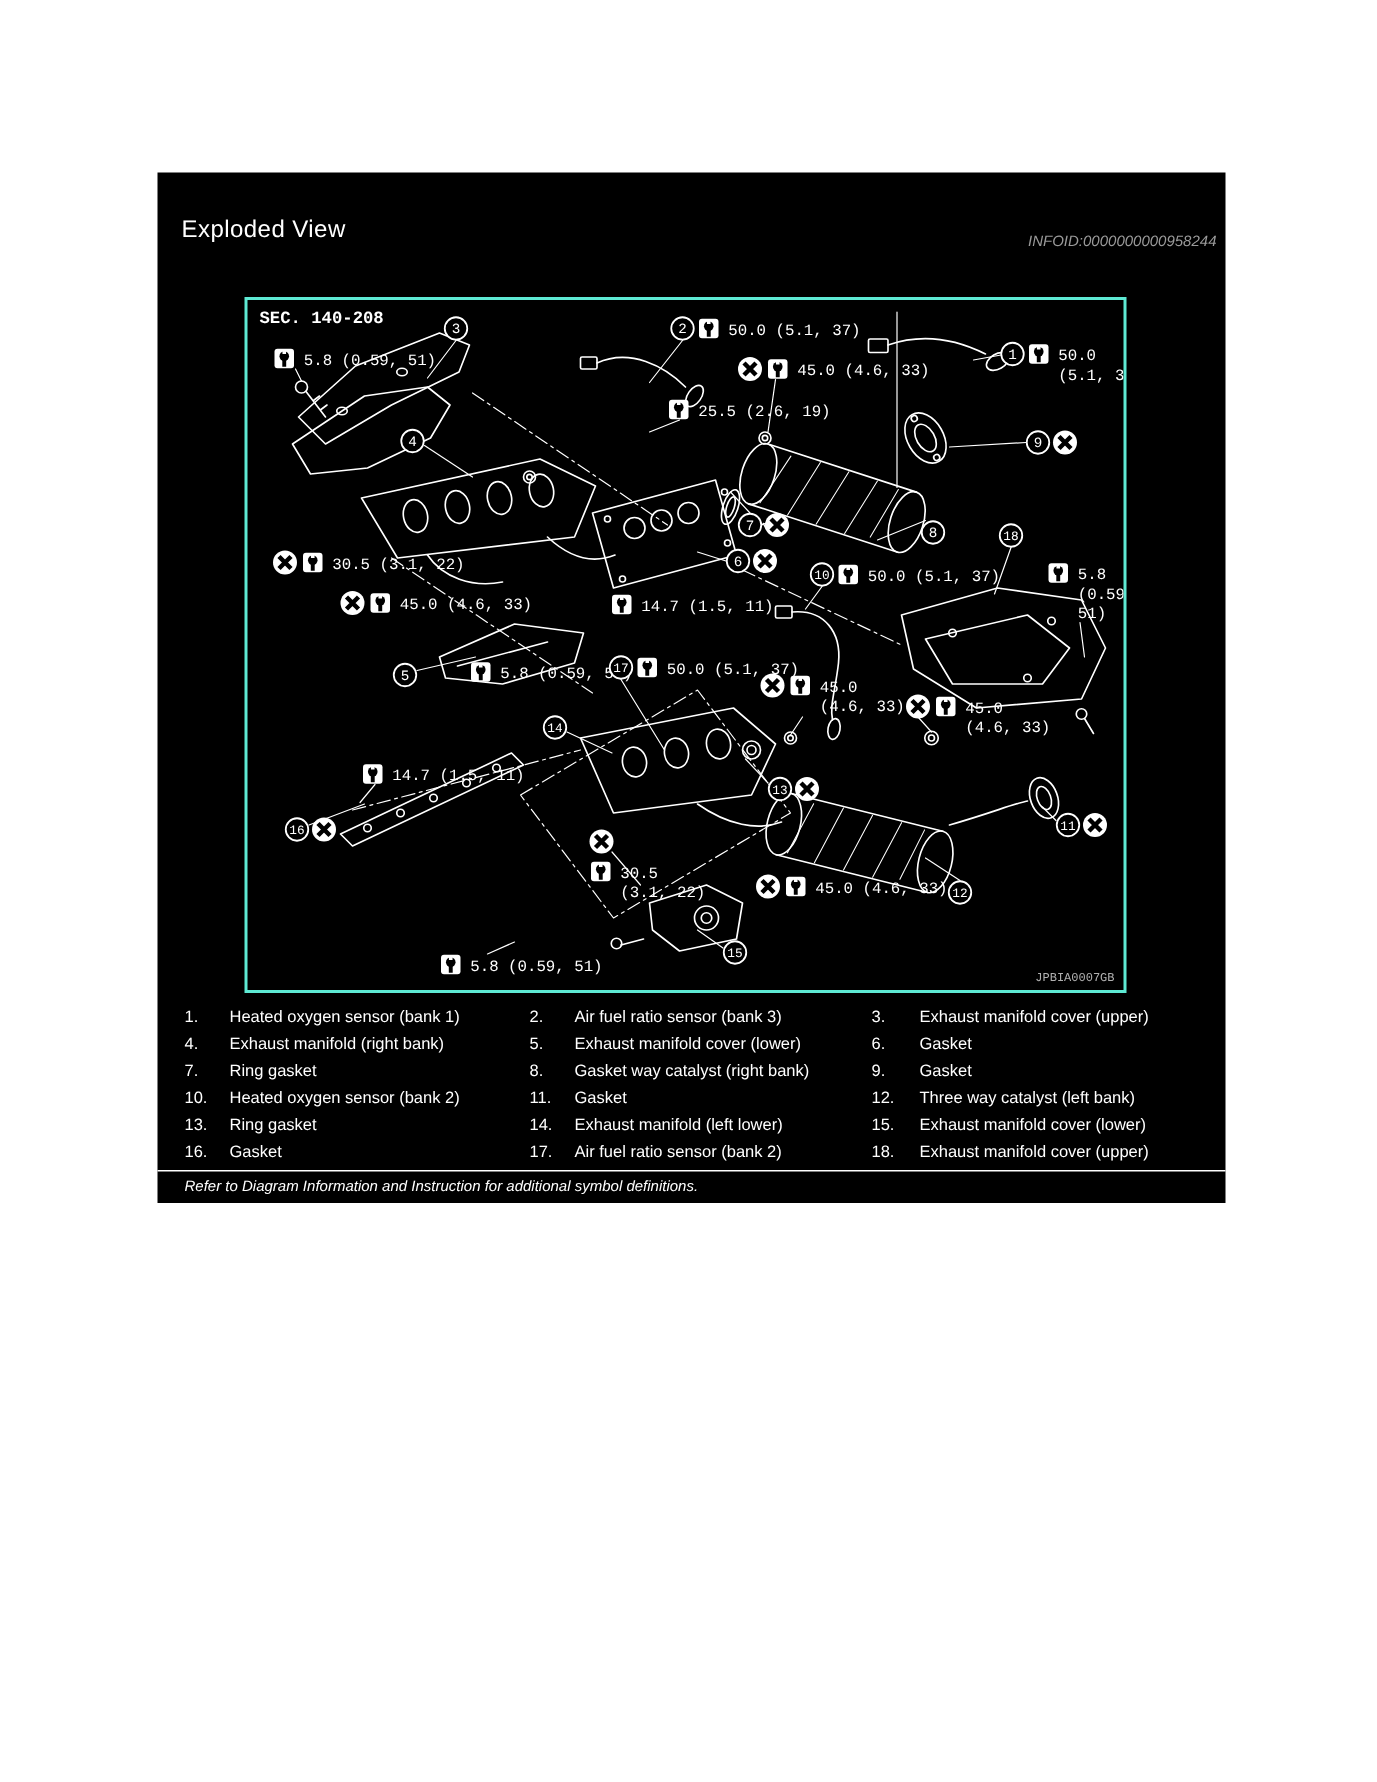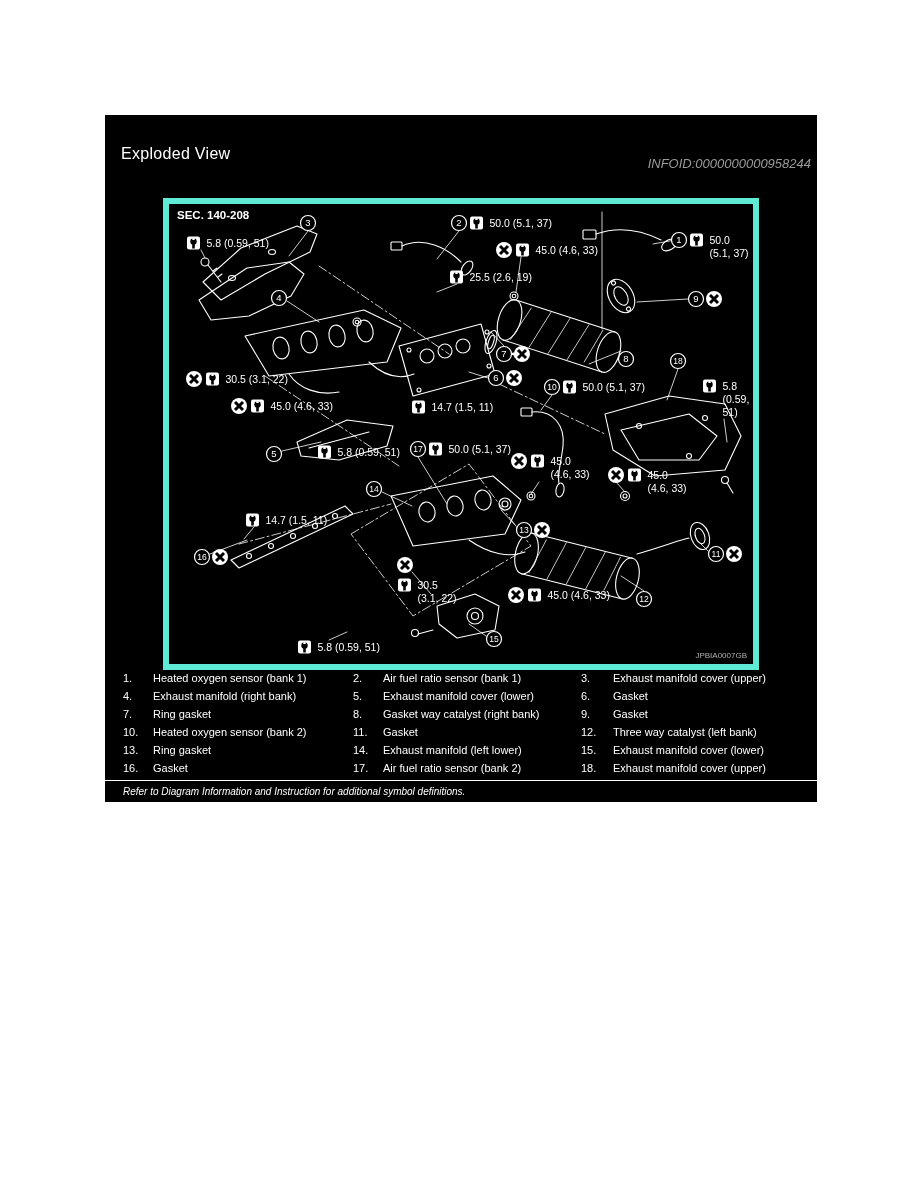--- a/index.html
+++ b/index.html
@@ -9,25 +9,25 @@
   }
   .panel{
     position:absolute;left:105px;top:115px;width:712px;height:687px;
     background:#000000;color:#ffffff;
   }
   .page-title{
     position:absolute;left:16px;top:30px;font-size:16px;font-weight:normal;
     letter-spacing:0.3px;color:#ffffff;
   }
   .infoid{
-    position:absolute;right:6px;top:41px;font-size:13px;font-style:italic;color:#9a9a9a;margin-left:33px;
+    position:absolute;right:6px;top:41px;font-size:10px;font-style:italic;color:#9a9a9a;margin-left:33px;
   }
   .diagram{
     position:absolute;left:58px;top:83px;width:584px;height:460px;
-    border:6px solid #5eead4;background:#000000;
+    border:2px solid #5eead4;background:#000000;font-family:Liberation Mono, monospace;
   }
   .diagram svg{display:block;}
   .parts{
     position:absolute;left:18px;top:557px;width:676px;
     display:grid;grid-template-columns:30px 200px 30px 198px 32px 1fr;
     row-gap:5px;font-size:11px;line-height:13px;color:#ffffff;
   }
   .divider{position:absolute;left:0;right:0;top:665px;height:1px;background:#ffffff;}
   .footnote{position:absolute;left:18px;top:671px;font-size:10px;color:#ffffff;font-style:italic;}
 </style>
@@ -455,21 +455,21 @@
             <text x="325" y="438.2" font-size="8.5" text-anchor="middle" fill="#ffffff">15</text>
           </g>
         </g>
     </svg>
   </div>
 
   <div class="parts">
       <div>1.</div>
       <div>Heated oxygen sensor (bank 1)</div>
       <div>2.</div>
-      <div>Air fuel ratio sensor (bank 1)</div>
+      <div>Air fuel ratio sensor (bank 3)</div>
       <div>3.</div>
       <div>Exhaust manifold cover (upper)</div>
       <div>4.</div>
       <div>Exhaust manifold (right bank)</div>
       <div>5.</div>
       <div>Exhaust manifold cover (lower)</div>
       <div>6.</div>
       <div>Gasket</div>
       <div>7.</div>
       <div>Ring gasket</div>

